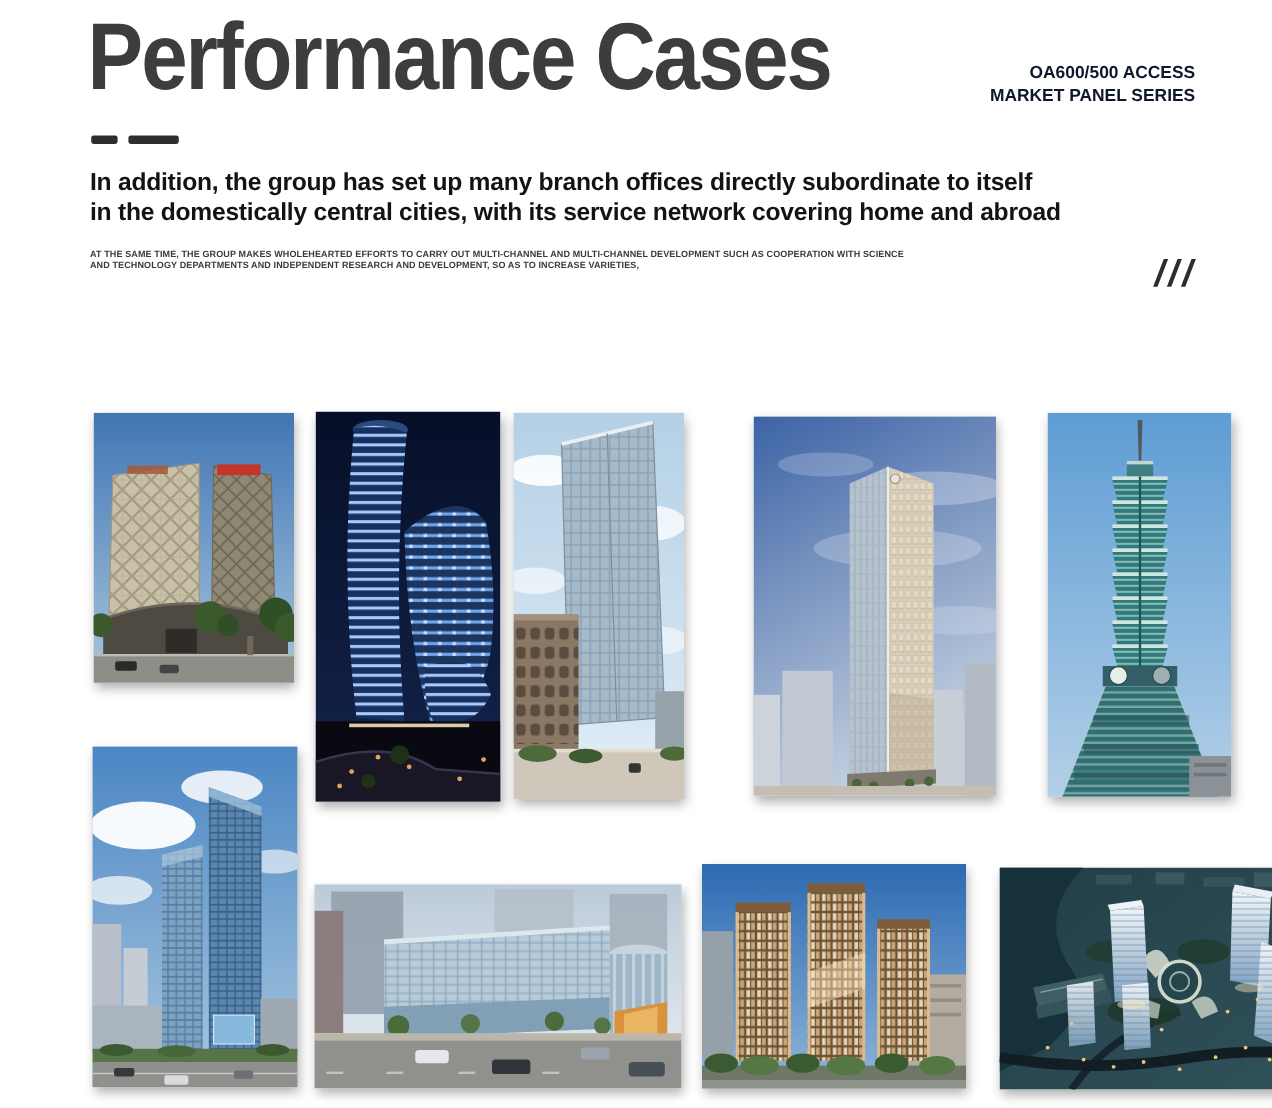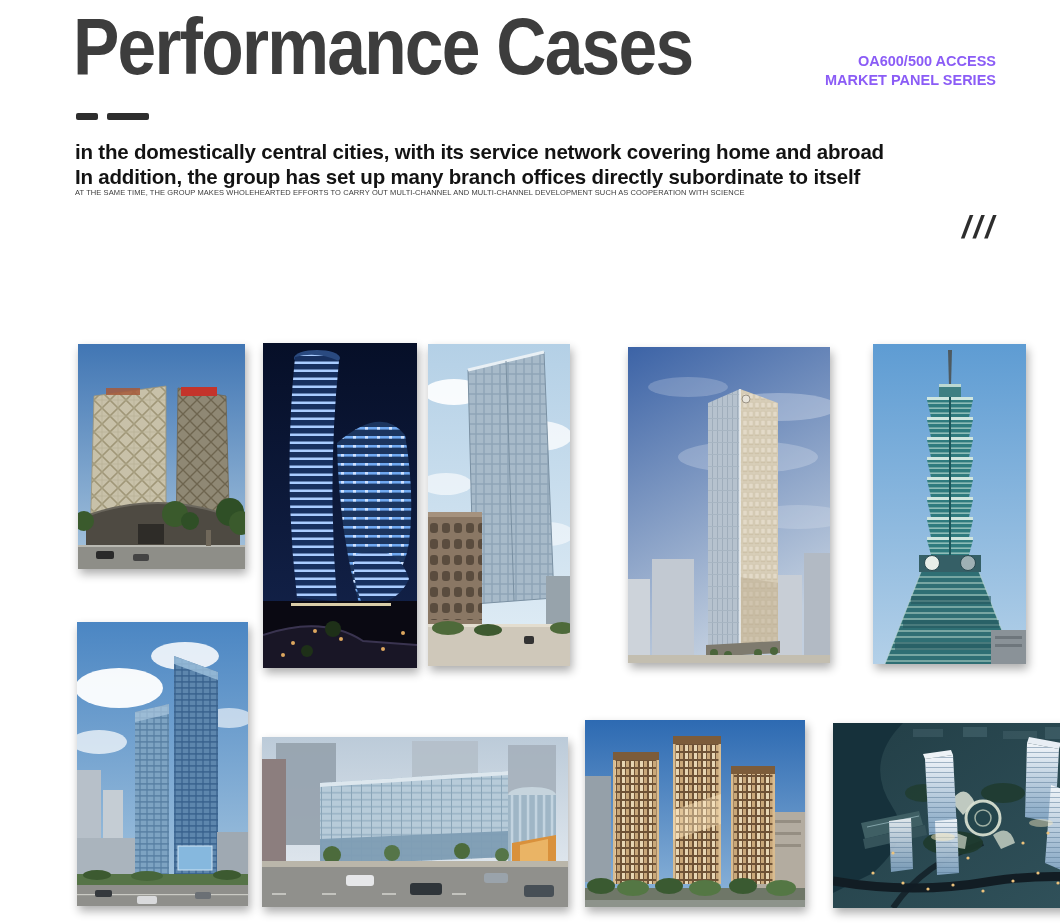--- a/index.html
+++ b/index.html
@@ -9,24 +9,24 @@
 
   .title{position:absolute;left:73px;top:4px;margin:0;font-size:79px;font-weight:700;
          color:#3d3d3d;letter-spacing:-2px;white-space:nowrap;
          transform:scaleX(0.88);transform-origin:left top;line-height:1.1;}
   .title-dashes{position:absolute;left:76px;top:113px;display:flex;gap:9px;}
   .dash{height:7px;background:#2e2e2e;border-radius:2px;}
   .dash.short{width:22px;}
   .dash.long{width:42px;}
 
   .series{position:absolute;right:64px;top:52px;text-align:right;
-          font-size:14.5px;font-weight:700;color:#8b5cf6;line-height:19px;}
+          font-size:14.5px;font-weight:700;color:#0f172a;line-height:19px;}
   .subtitle{position:absolute;left:75px;top:140px;font-size:20.5px;font-weight:700;
             color:#131313;line-height:24.5px;letter-spacing:-0.2px;white-space:nowrap;}
-  .fineprint{position:absolute;left:75px;top:188px;font-size:7.5px;font-weight:400;
+  .fineprint{position:absolute;left:75px;top:207px;font-size:7.5px;font-weight:700;
              color:#3a3a3a;line-height:9.4px;letter-spacing:0.1px;white-space:nowrap;}
   .slashes{position:absolute;left:962px;top:210px;font-size:31px;font-weight:700;
            font-style:italic;color:#2d2d2d;letter-spacing:3px;}
 
   .card{position:absolute;box-shadow:2px 5px 9px rgba(0,0,0,0.32);background:#dde3e8;}
   .card svg{display:block;width:100%;height:100%;}
 
   .c1{left:38px;top:328px;width:167px;height:225px;}
   .c2{left:223px;top:327px;width:154px;height:325px;}
   .c3{left:388px;top:328px;width:142px;height:322px;}
@@ -48,26 +48,27 @@
     <span class="dash short"></span>
     <span class="dash long"></span>
   </div>
 
   <div class="series">
     <div>OA600/500 ACCESS</div>
     <div>MARKET PANEL SERIES</div>
   </div>
 
   <div class="subtitle">
+    <div>In addition, the group has set up many branch offices directly subordinate to itself</div>
     <div>in the domestically central cities, with its service network covering home and abroad</div>
-    <div>In addition, the group has set up many branch offices directly subordinate to itself</div>
   </div>
 
   <div class="fineprint">
     <div>AT THE SAME TIME, THE GROUP MAKES WHOLEHEARTED EFFORTS TO CARRY OUT MULTI-CHANNEL AND MULTI-CHANNEL DEVELOPMENT SUCH AS COOPERATION WITH SCIENCE</div>
+    <div>AND TECHNOLOGY DEPARTMENTS AND INDEPENDENT RESEARCH AND DEVELOPMENT, SO AS TO INCREASE VARIETIES,</div>
   </div>
 
   <div class="slashes">///</div>
 
   <figure class="card c1" role="img" aria-label="Twin high-rise towers with diamond-lattice facades and red rooftop signage">
     <svg viewBox="0 0 167 225" preserveAspectRatio="none">
       <defs>
         <linearGradient id="sky1" x1="0" y1="0" x2="0" y2="1">
           <stop offset="0" stop-color="#4176b4"></stop>
             <stop offset="1" stop-color="#a9c6de"></stop>

